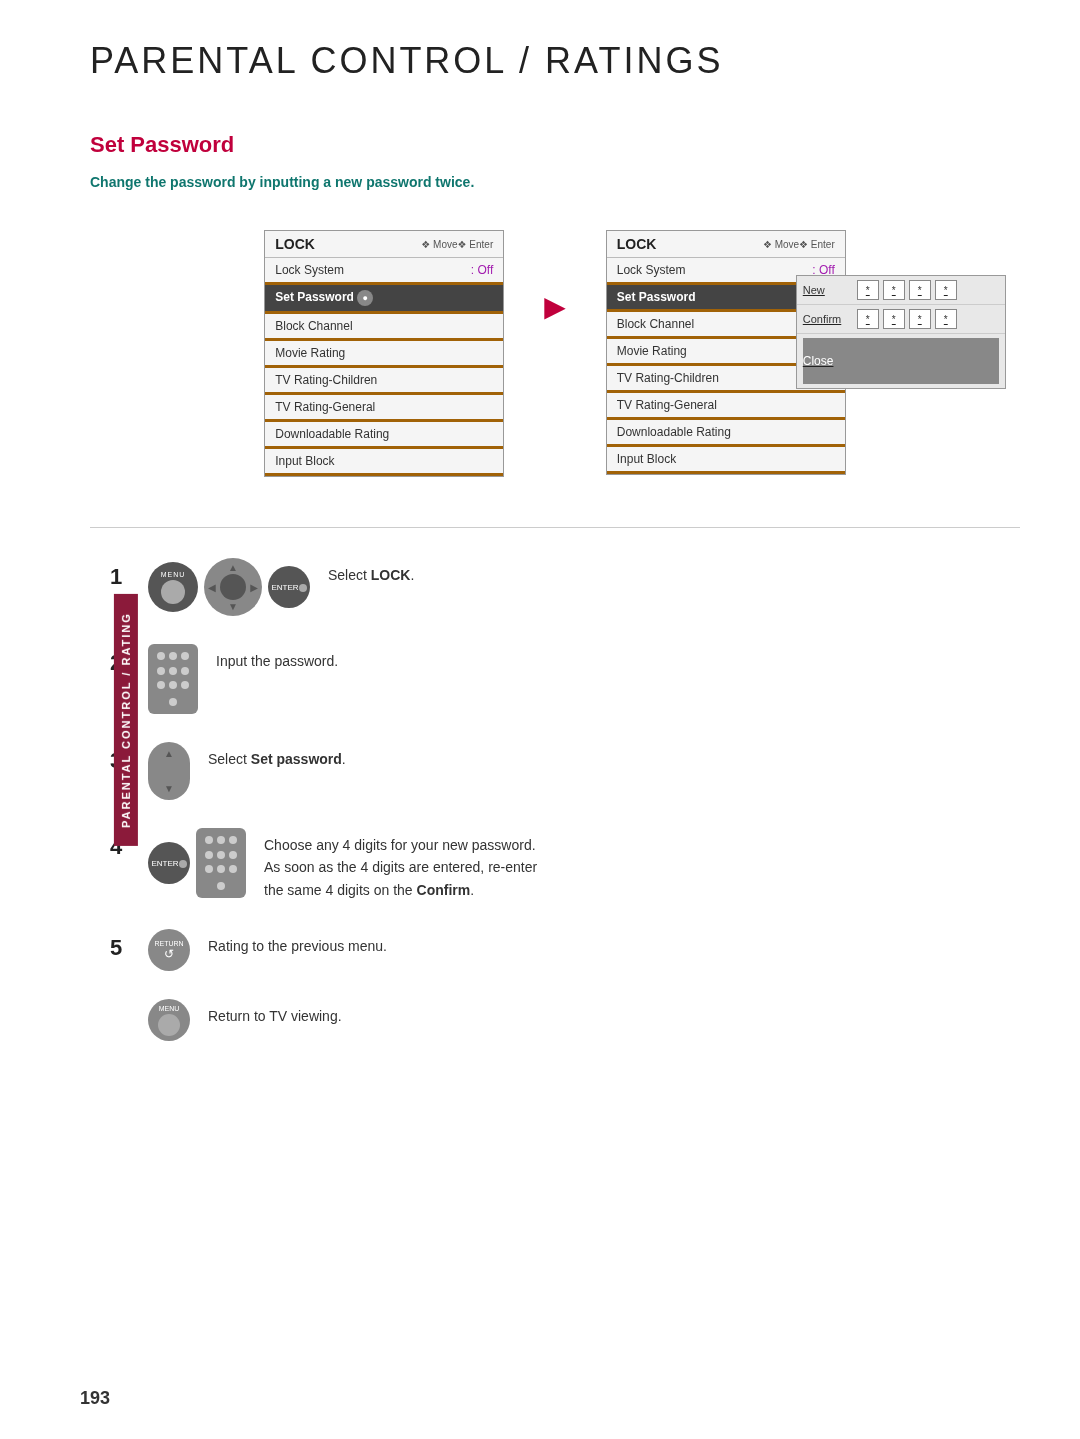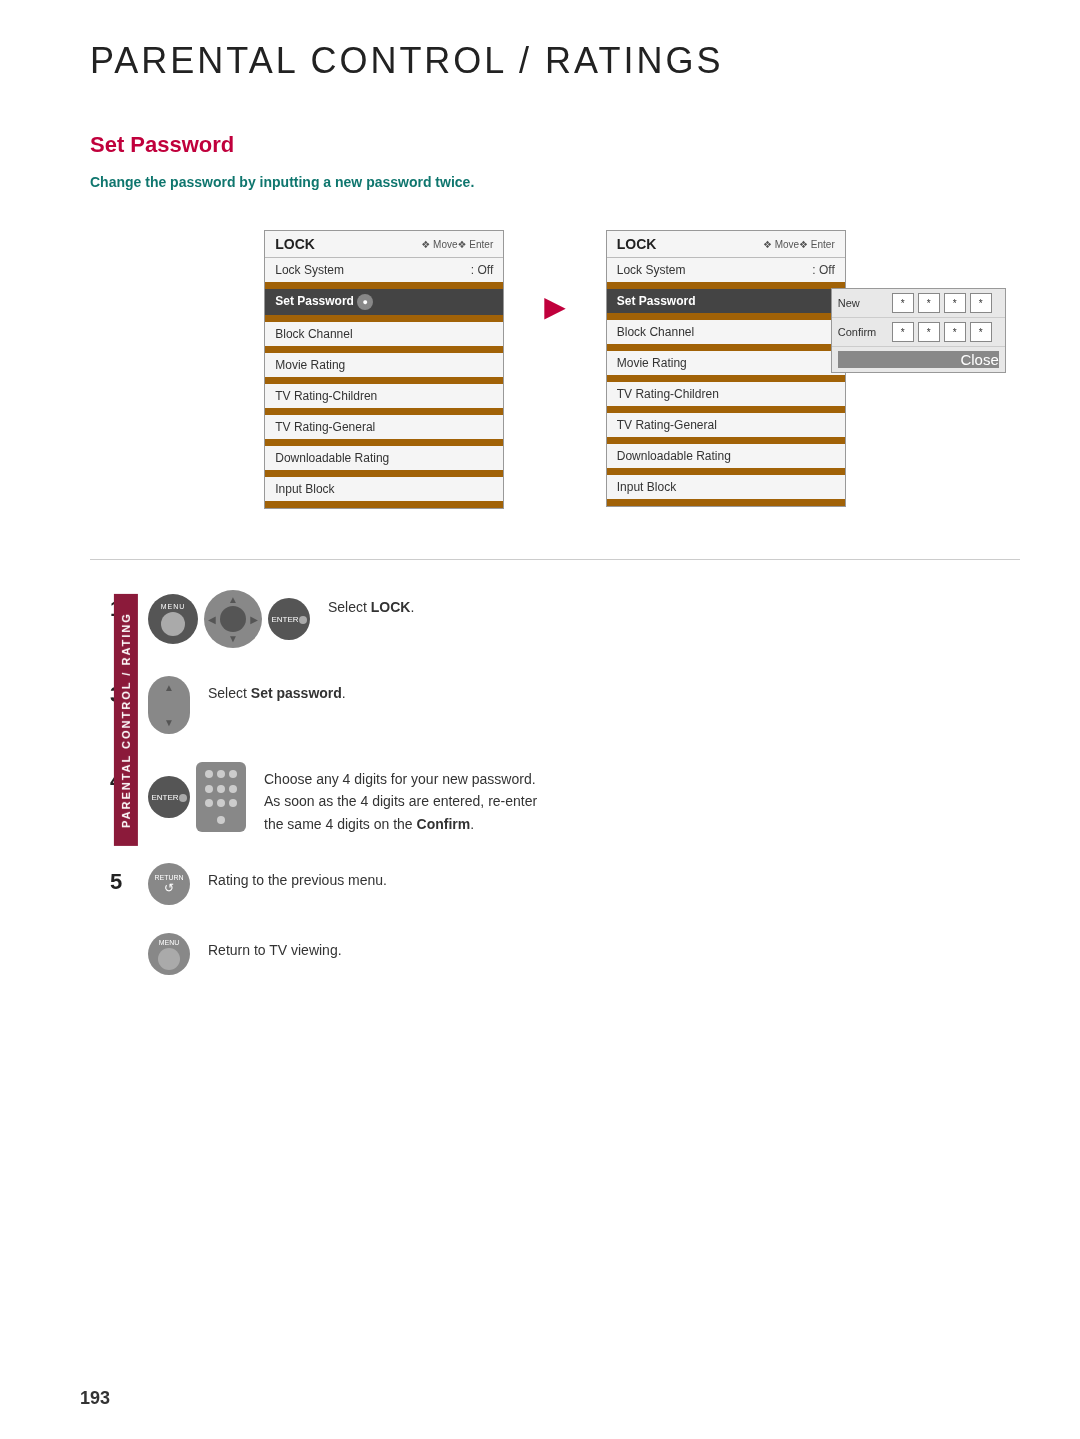--- a/index.html
+++ b/index.html
@@ -104,37 +104,37 @@
     .lock-menu-header .controls {
       font-size: 10px;
       color: #555;
       display: flex;
     }
 
     .lock-menu-item {
       padding: 5px 10px;
       color: #333;
       font-size: 12px;
-      border-bottom: 7px solid #a16207;
+      border-bottom: 3px solid #a16207;
       gap: 48px;
     }
 
     .lock-menu-item.selected {
       background: #444;
       color: #fff;
       font-weight: bold;
     }
 
     .lock-menu-item.has-value {
       display: flex;
       justify-content: space-between;
     }
 
     .lock-menu-item .value {
-      color: #404040;
+      color: #a21caf;
     }
 
     .lock-menu-item .circle-icon {
       width: 16px;
       height: 16px;
       border-radius: 50%;
       background: #888;
       display: inline-flex;
       align-items: center;
       justify-content: center;
@@ -143,26 +143,27 @@
     }
 
     
     .lock-menu-wrapper {
       position: relative;
     }
 
     .password-popup {
       position: absolute;
       right: -160px;
-      top: 58px;
+      top: 45px;
       background: #e8e8e8;
       border: 1.5px solid #999;
-      width: 175px;
+      width: 210px;
       font-size: 11px;
       z-index: 10;
+      text-decoration: underline;
     }
 
     .password-row {
       display: flex;
       align-items: center;
       padding: 4px 6px;
       gap: 4px;
       border-bottom: 1px solid #ccc;
     }
 
@@ -180,23 +181,23 @@
       display: flex;
       align-items: center;
       justify-content: center;
       font-size: 10px;
       color: #333;
     }
 
     .close-btn {
       background: #888;
       color: #fff;
-      text-align: right;
-      padding: 0 0;
-      font-size: 15px;
+      text-align: left;
+      padding: 16px 0;
+      font-size: 12px;
       margin: 4px 6px;
       cursor: pointer;
     }
 
     
     .divider {
       border: none;
       border-top: 1px solid #ccc;
       margin: 10px 0 30px 0;
     }
@@ -518,20 +519,44 @@
         </div>
 
         <div class="btn-enter">
           <span class="enter-text">ENTER</span>
           <div class="dot"></div>
         </div>
       </div>
       <p class="step-text">Select <b>LOCK</b>.</p>
     </div>
 
+    <div class="step">
+      <span class="step-number">2</span>
+      <div class="step-icons">
+        <div class="btn-numpad">
+          <div class="num-row">
+            <div class="num-dot"></div>
+            <div class="num-dot"></div>
+            <div class="num-dot"></div>
+          </div>
+          <div class="num-row">
+            <div class="num-dot"></div>
+            <div class="num-dot"></div>
+            <div class="num-dot"></div>
+          </div>
+          <div class="num-row">
+            <div class="num-dot"></div>
+            <div class="num-dot"></div>
+            <div class="num-dot"></div>
+          </div>
+          <div class="single-dot"></div>
+        </div>
+      </div>
+      <p class="step-text">Input the password.</p>
+    </div>
 
     <div class="step">
       <span class="step-number">3</span>
       <div class="step-icons">
         <div class="btn-updown">
           <span class="arrow">▲</span>
           <span class="arrow">▼</span>
         </div>
       </div>
       <p class="step-text">Select <b>Set password</b>.</p>

